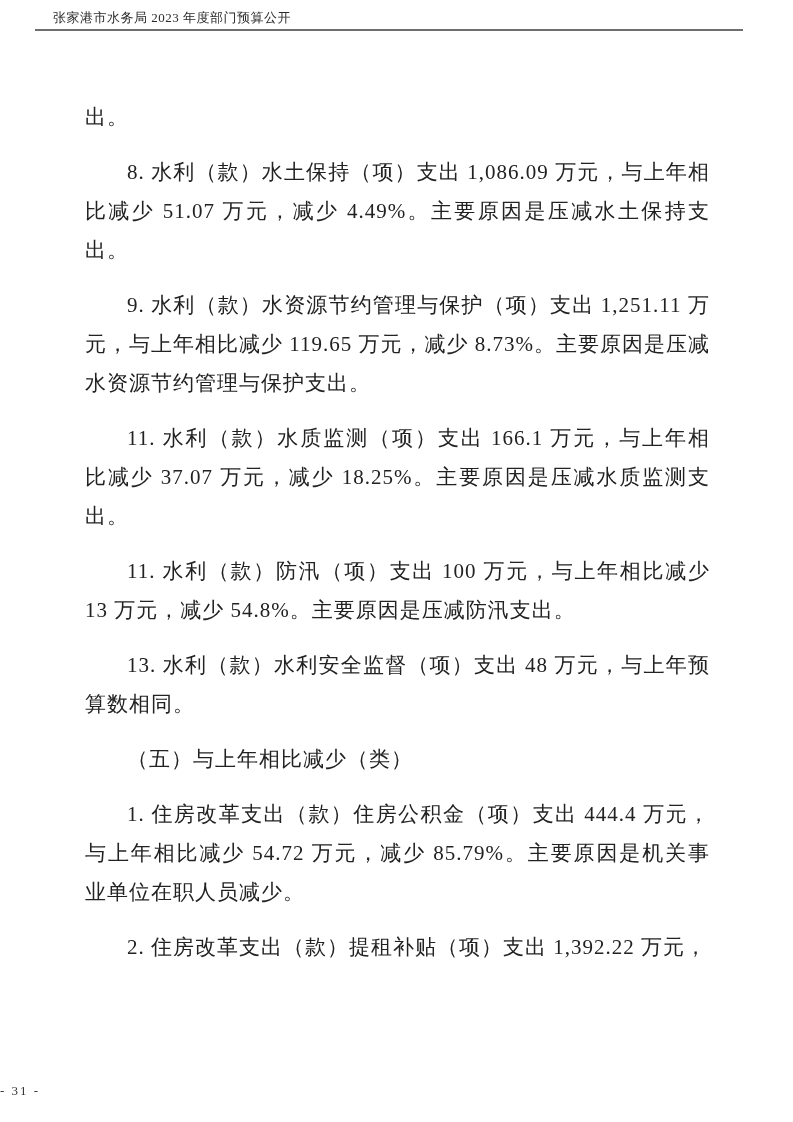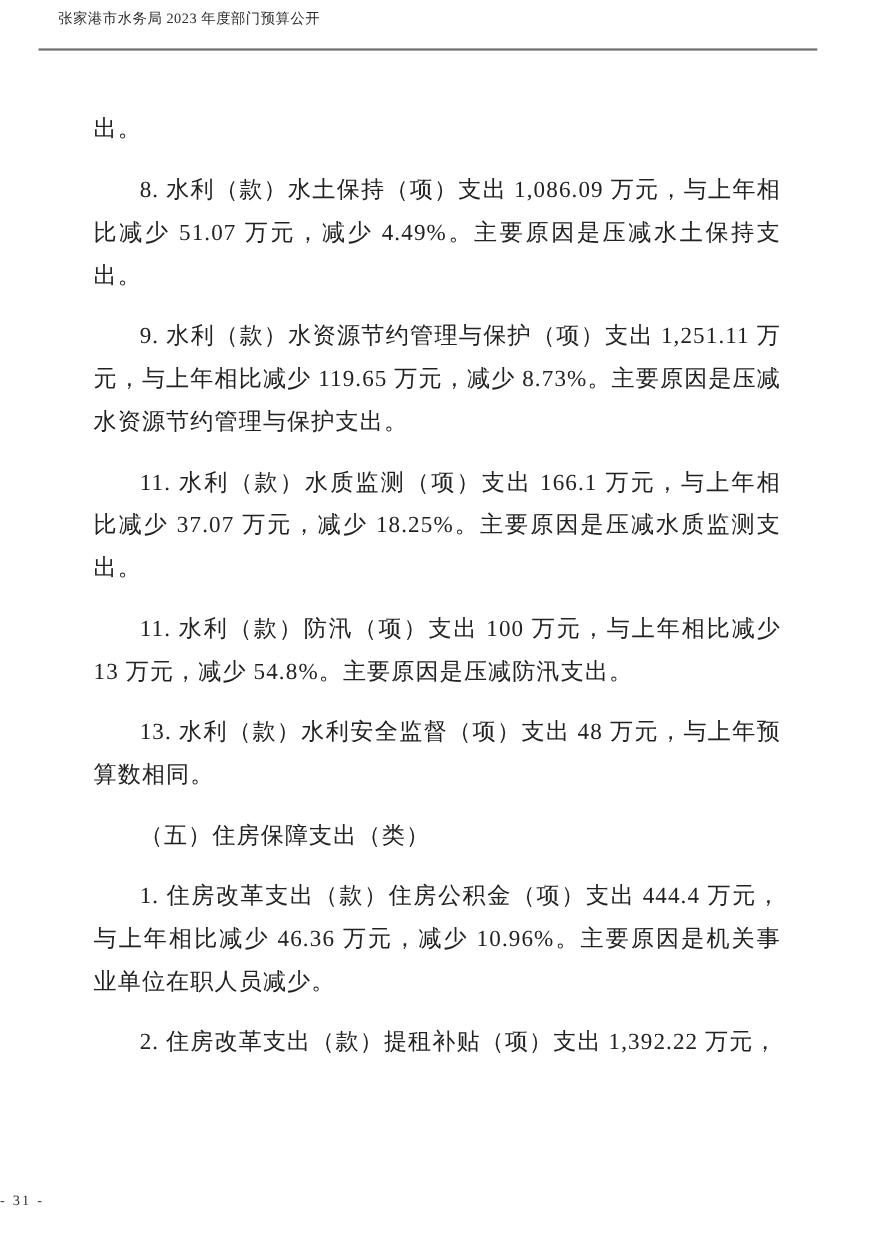--- a/index.html
+++ b/index.html
@@ -15,21 +15,21 @@
     overflow: hidden;
     font-family: "Liberation Serif", "DejaVu Serif", serif;
     color: #222222;
   }
   .doc-header {
     position: absolute;
     top: 8px;
     left: 35px;
     width: 708px;
     border-bottom: 2px solid #6e6e6e;
-    padding-bottom: 18px;
+    padding-bottom: 2px;
   }
   .doc-header .header-title {
     display: inline-block;
     padding-left: 18px;
     font-size: 13px;
     letter-spacing: 0.5px;
     color: #2a2a2a;
     white-space: nowrap;
   }
   .doc-body {
@@ -71,22 +71,22 @@
     <span class="header-title">张家港市水务局 2023 年度部门预算公开</span>
   </div>
 
   <div class="doc-body">
     <p>出。</p>
     <p class="indent">8. 水利（款）水土保持（项）支出 1,086.09 万元，与上年相比减少 51.07 万元，减少 4.49%。主要原因是压减水土保持支出。</p>
     <p class="indent">9. 水利（款）水资源节约管理与保护（项）支出 1,251.11 万元，与上年相比减少 119.65 万元，减少 8.73%。主要原因是压减水资源节约管理与保护支出。</p>
     <p class="indent">11. 水利（款）水质监测（项）支出 166.1 万元，与上年相比减少 37.07 万元，减少 18.25%。主要原因是压减水质监测支出。</p>
     <p class="indent">11. 水利（款）防汛（项）支出 100 万元，与上年相比减少 13 万元，减少 54.8%。主要原因是压减防汛支出。</p>
     <p class="indent">13. 水利（款）水利安全监督（项）支出 48 万元，与上年预算数相同。</p>
-    <p class="indent">（五）住房保障支出（类）</p>
-    <p class="indent">1. 住房改革支出（款）住房公积金（项）支出 444.4 万元，与上年相比减少 46.36 万元，减少 10.96%。主要原因是机关事业单位在职人员减少。</p>
+    <p class="indent">（五）与上年相比减少（类）</p>
+    <p class="indent">1. 住房改革支出（款）住房公积金（项）支出 444.4 万元，与上年相比减少 54.72 万元，减少 85.79%。主要原因是机关事业单位在职人员减少。</p>
     <p class="indent">2. 住房改革支出（款）提租补贴（项）支出 1,392.22 万元，</p>
   </div>
 
   <div class="doc-footer">
     <span>- 31 -</span>
   </div>
 
 </div>
 
 </body></html>

